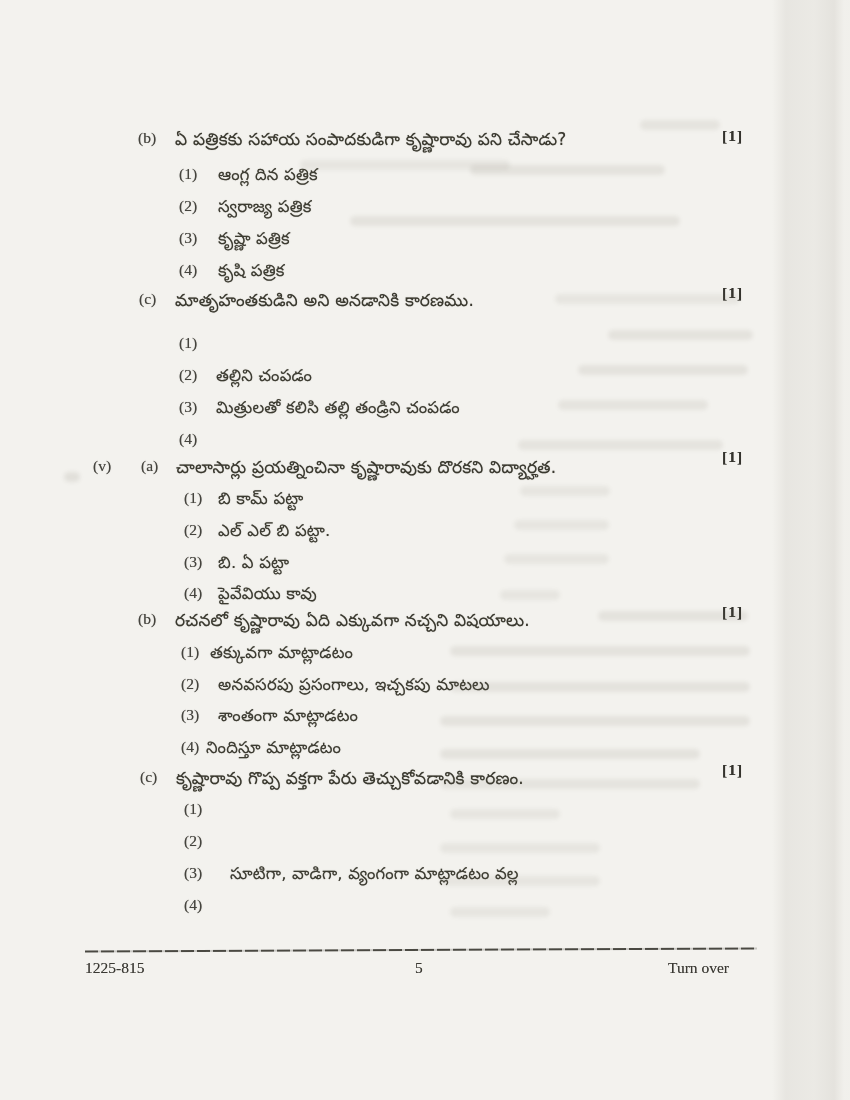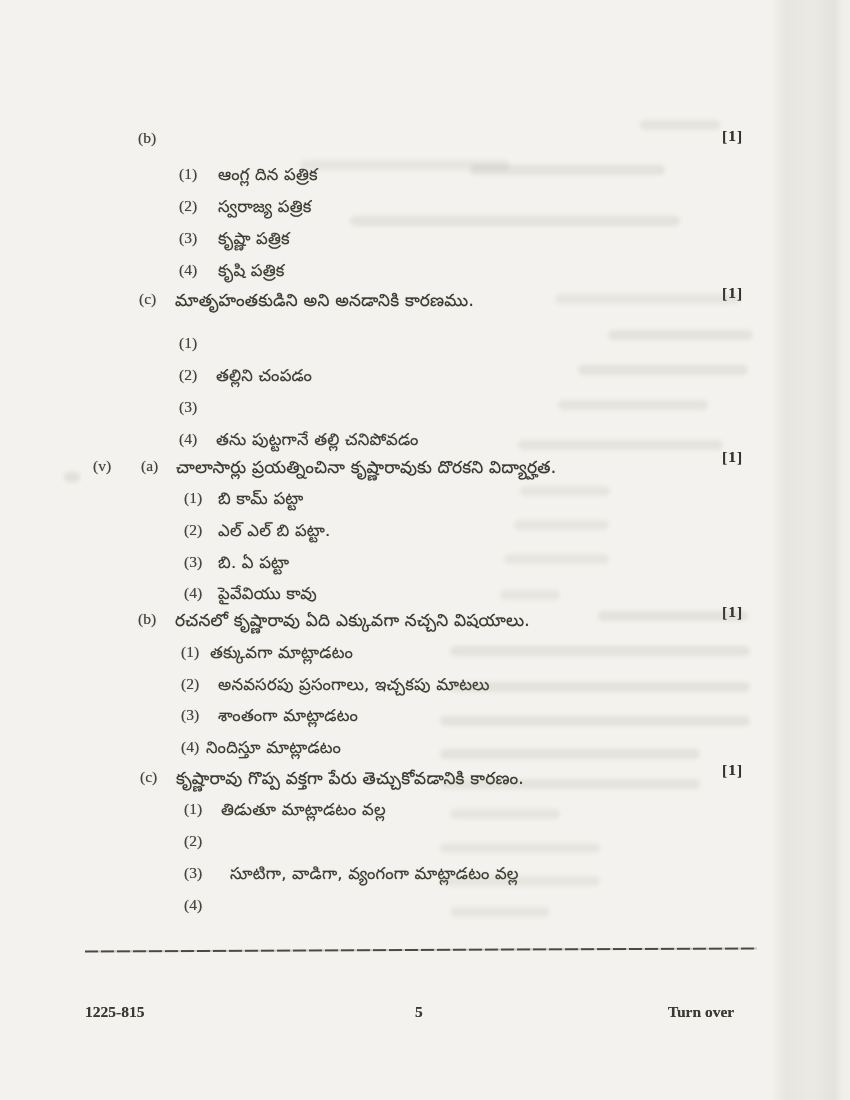--- a/index.html
+++ b/index.html
@@ -51,39 +51,39 @@
   }
   #footer-rule{
     position:absolute;top:949px;left:85px;width:672px;height:2px;
     background:repeating-linear-gradient(to right,
       #4a4942 0px,#4a4942 13px,rgba(74,73,66,0.25) 13px,rgba(74,73,66,0.25) 16px);
     transform:rotate(-0.25deg);
   }
   .footer-text{
     position:absolute;top:959px;
     font-family:"Liberation Serif",serif;
-    font-weight:bold;font-size:15.5px;color:#3a3933;
+    font-weight:normal;font-size:15.5px;color:#3a3933;
     text-shadow:0 0 0.6px rgba(58,57,51,0.6);
-    margin-top:44px;
   }
   .bleed{
     position:absolute;height:10px;border-radius:5px;
     background:#6e6858;filter:blur(2px);
     pointer-events:none;
   }
 </style>
 </head>
 <body>
 
 <div id="page">
 
   <div id="edge-shadow"></div>
 
   <div class="line" style="top:129px">
     <span class="qlabel" style="left:138px">(b)</span>
+    <span class="qtext" style="left:175px">ఏ పత్రికకు సహాయ సంపాదకుడిగా కృష్ణారావు పని చేసాడు?</span>
   </div>
   <span class="marks" style="top:127px">[1]</span>
   <div class="line" style="top:165px">
     <span class="optnum" style="left:179px">(1)</span>
     <span class="opttext" style="left:218px">ఆంగ్ల దిన పత్రిక</span>
   </div>
   <div class="line" style="top:197px">
     <span class="optnum" style="left:179px">(2)</span>
     <span class="opttext" style="left:218px">స్వరాజ్య పత్రిక</span>
   </div>
@@ -103,24 +103,24 @@
   <span class="marks" style="top:284px">[1]</span>
   <div class="line" style="top:334px">
     <span class="optnum" style="left:179px">(1)</span>
   </div>
   <div class="line" style="top:366px">
     <span class="optnum" style="left:179px">(2)</span>
     <span class="opttext" style="left:216px">తల్లిని చంపడం</span>
   </div>
   <div class="line" style="top:398px">
     <span class="optnum" style="left:179px">(3)</span>
+    <span class="opttext" style="left:216px">మిత్రులతో కలిసి తల్లి తండ్రిని చంపడం</span>
   </div>
   <div class="line" style="top:430px">
     <span class="optnum" style="left:179px">(4)</span>
-    <span class="opttext" style="left:216px">తను పుట్టగానే తల్లి చనిపోవడం</span>
   </div>
 
   <div class="line" style="top:457px">
     <span class="qlabel" style="left:93px">(v)</span>
     <span class="qlabel" style="left:141px">(a)</span>
     <span class="qtext" style="left:176px">చాలాసార్లు ప్రయత్నించినా కృష్ణారావుకు దొరకని విద్యార్హత.</span>
   </div>
   <span class="marks" style="top:448px">[1]</span>
   <div class="line" style="top:489px">
     <span class="optnum" style="left:184px">(1)</span>
@@ -161,21 +161,20 @@
     <span class="opttext" style="left:206px">నిందిస్తూ మాట్లాడటం</span>
   </div>
 
   <div class="line" style="top:768px">
     <span class="qlabel" style="left:140px">(c)</span>
     <span class="qtext" style="left:176px">కృష్ణారావు గొప్ప వక్తగా పేరు తెచ్చుకోవడానికి కారణం.</span>
   </div>
   <span class="marks" style="top:761px">[1]</span>
   <div class="line" style="top:800px">
     <span class="optnum" style="left:184px">(1)</span>
-    <span class="opttext" style="left:221px">తిడుతూ మాట్లాడటం వల్ల</span>
   </div>
   <div class="line" style="top:832px">
     <span class="optnum" style="left:184px">(2)</span>
   </div>
   <div class="line" style="top:864px">
     <span class="optnum" style="left:184px">(3)</span>
     <span class="opttext" style="left:230px">సూటిగా, వాడిగా, వ్యంగంగా మాట్లాడటం వల్ల</span>
   </div>
   <div class="line" style="top:896px">
     <span class="optnum" style="left:184px">(4)</span>

